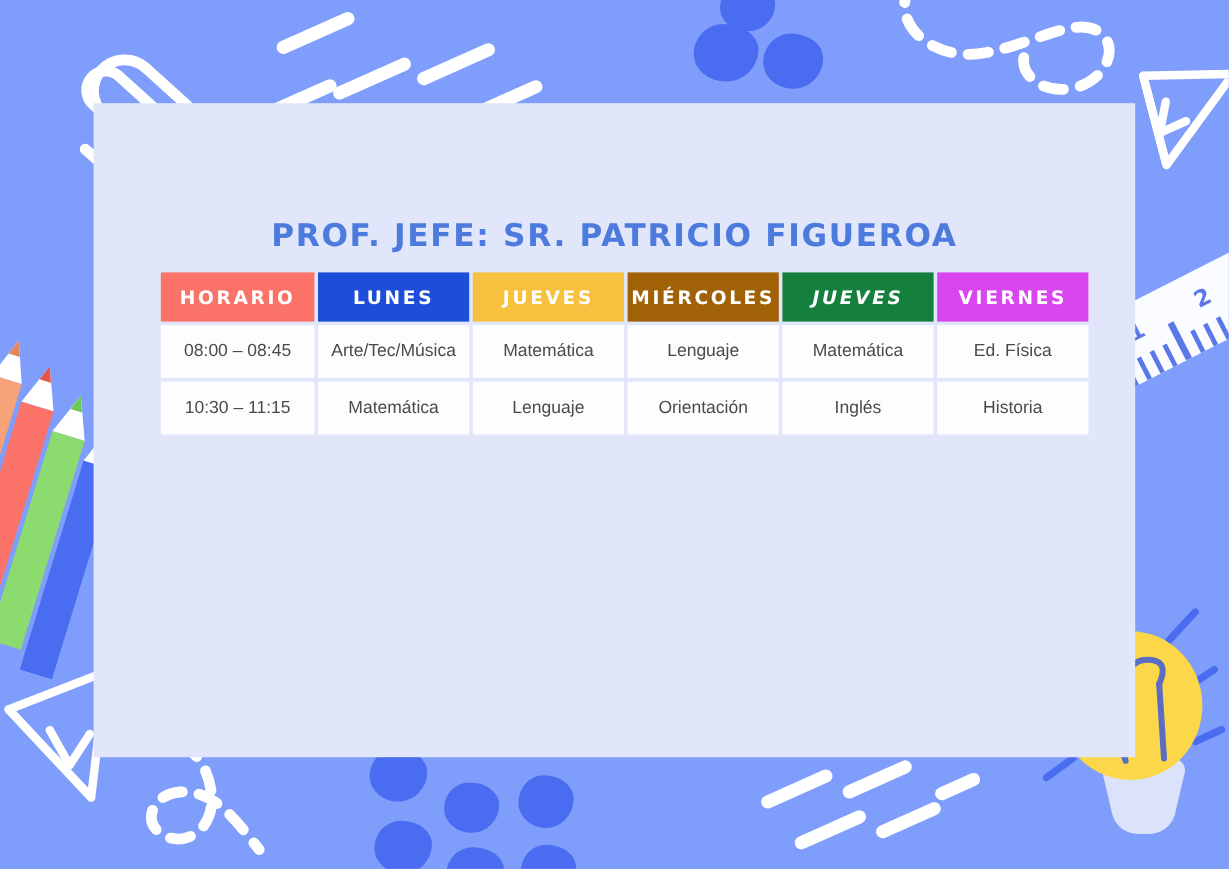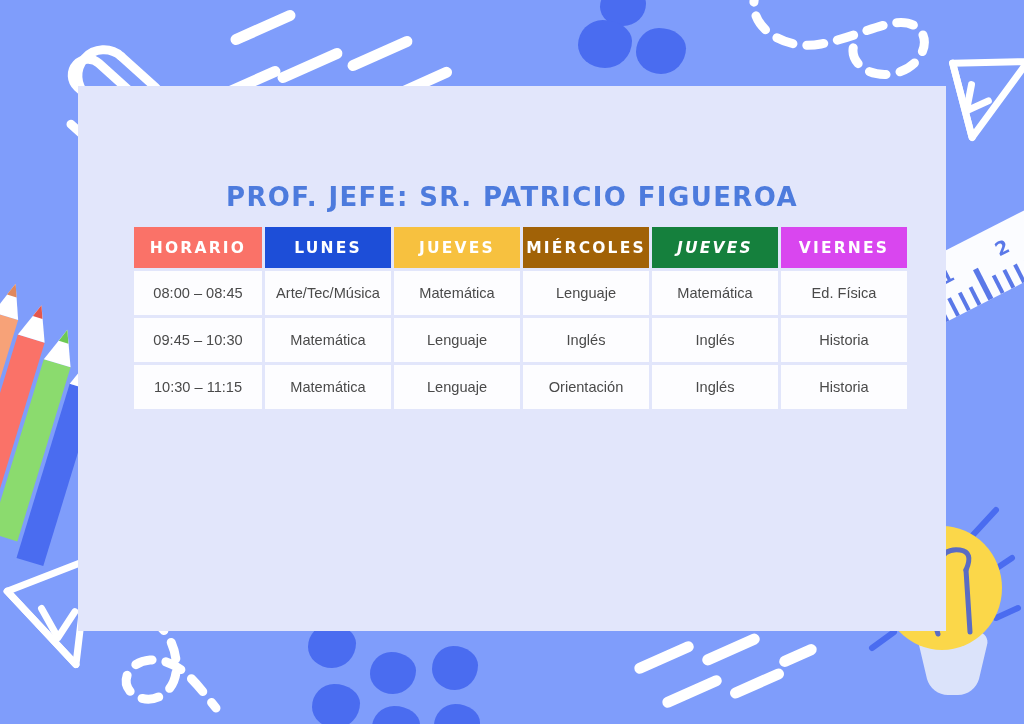--- a/index.html
+++ b/index.html
@@ -320,28 +320,20 @@
       <tbody>
         <tr>
           <td>08:00 – 08:45</td>
           <td>Arte/Tec/Música</td>
           <td>Matemática</td>
           <td>Lenguaje</td>
           <td>Matemática</td>
           <td>Ed. Física</td>
         </tr>
         <tr>
-          <td>09:45 – 10:30</td>
-          <td>Matemática</td>
-          <td>Lenguaje</td>
-          <td>Inglés</td>
-          <td>Inglés</td>
-          <td>Historia</td>
-        </tr>
-        <tr>
           <td>10:30 – 11:15</td>
           <td>Matemática</td>
           <td>Lenguaje</td>
           <td>Orientación</td>
           <td>Inglés</td>
           <td>Historia</td>
         </tr>
       </tbody>
     </table>
 

